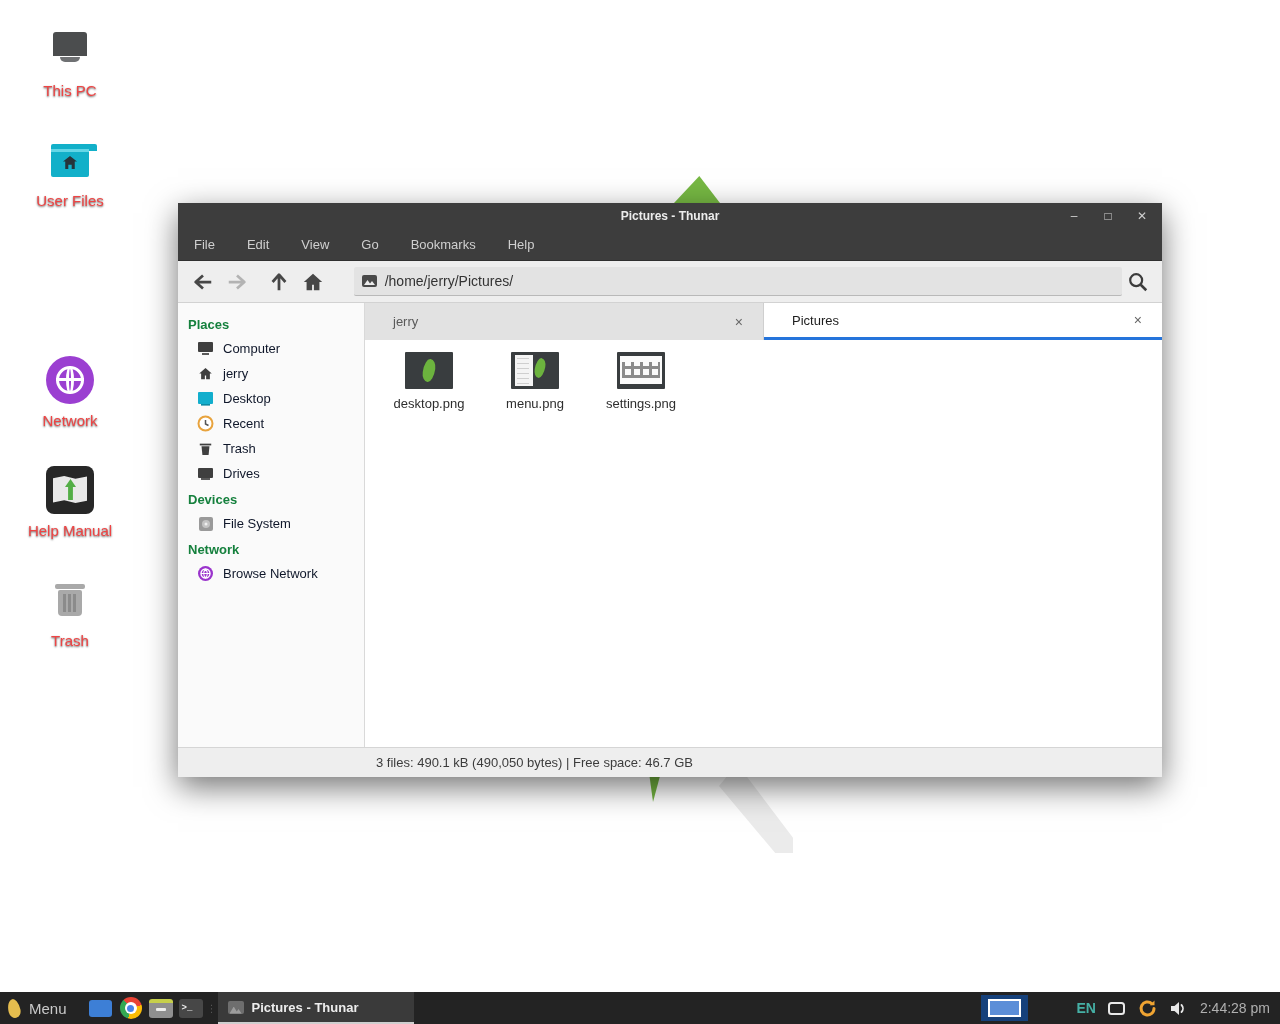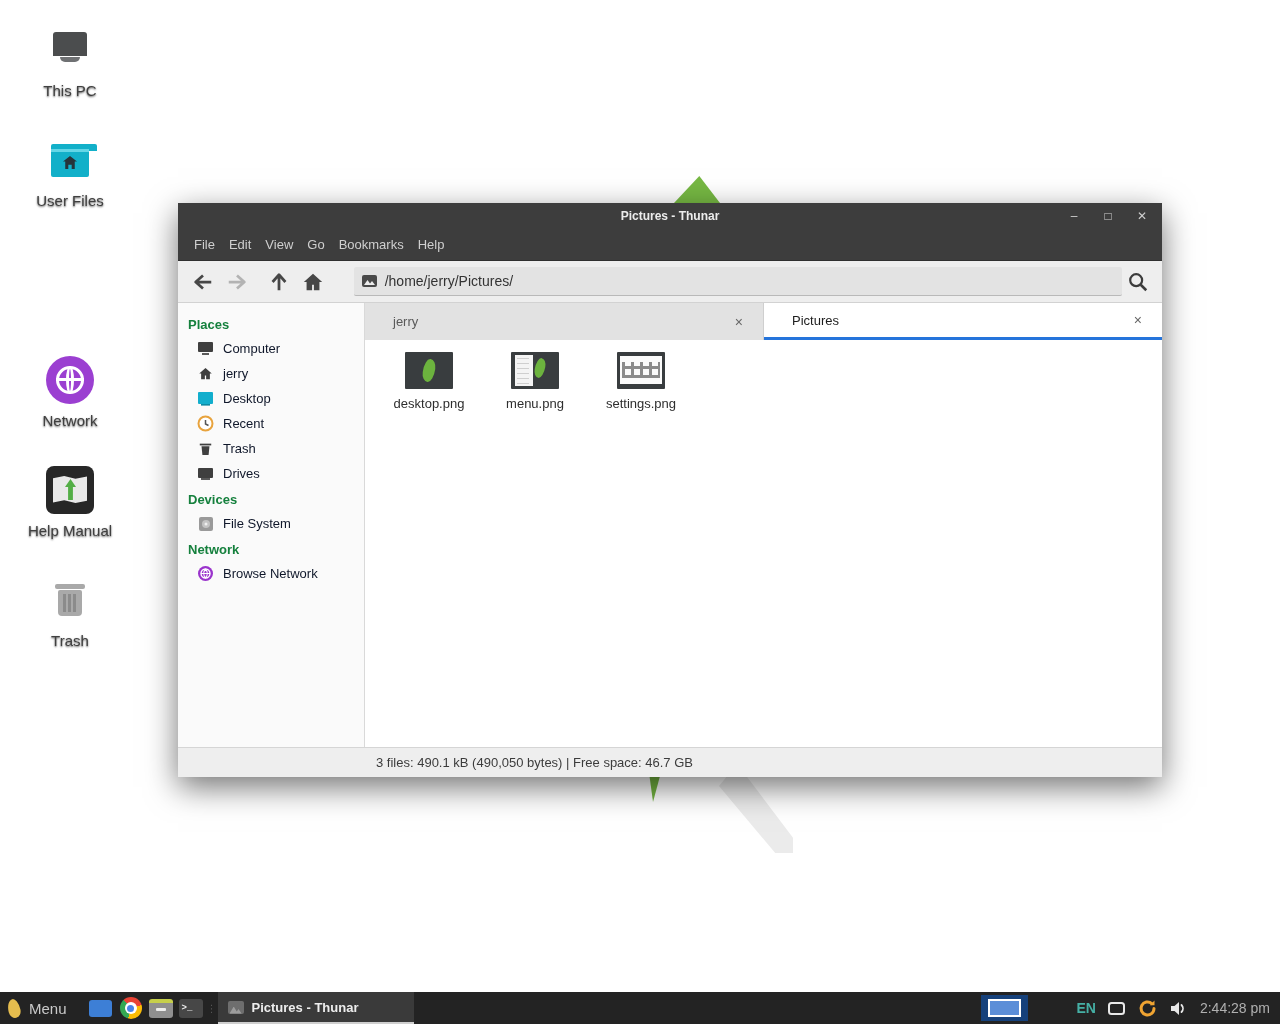--- a/index.html
+++ b/index.html
@@ -20,21 +20,21 @@
   .wp-tri{ left:674px; top:176px; width:46px; height:27px; background:#76b843;
     clip-path:polygon(55% 0,0 100%,100% 100%); }
   .wp-sliver{ left:646px; top:776px; width:14px; height:26px; background:#74b541;
     clip-path:polygon(25% 0,100% 0,50% 100%); }
   .wp-blade{ left:719px; top:777px; width:74px; height:76px; background:#ebebeb;
     clip-path:polygon(10% 0%,38% 0%,100% 80%,100% 100%,76% 100%,0% 12%); }
 
   
   .dicon{ position:absolute; left:18px; width:104px; display:flex; flex-direction:column;
     align-items:center; cursor:default; }
-  .dicon .dlabel{ margin-top:8px; font-size:15px; color:#404040;
+  .dicon .dlabel{ margin-top:8px; font-size:15px; color:#ef4444;
     text-shadow:0 1px 2px rgba(0,0,0,.65); white-space:nowrap; }
   .dart{ width:48px; height:48px; position:relative; }
   
   .art-laptop .scr{ position:absolute; left:7px; top:6px; width:34px; height:24px; background:#4b4d4e; border-radius:3px 3px 0 0; }
   .art-laptop .base{ position:absolute; left:14px; top:31px; width:20px; height:5px; background:#6f7173; border-radius:0 0 6px 6px; }
   
   .art-folder .tab{ position:absolute; left:5px; top:8px; width:18px; height:7px; background:#12b0c9; border-radius:2px 2px 0 0; }
   .art-folder .bodyf{ position:absolute; left:5px; top:13px; width:38px; height:28px; background:#12b0c9; border-radius:2px; }
   .art-folder .stripe{ position:absolute; left:5px; top:13px; width:38px; height:3px; background:#63d6e6; }
   .art-folder .house{ position:absolute; left:17px; top:20px; width:14px; height:13px; background:#26343a;
@@ -65,21 +65,21 @@
 
   
   .win{ position:absolute; left:178px; top:203px; width:984px; height:574px;
     box-shadow:0 10px 30px rgba(0,0,0,.55); font-size:13px; }
   .titlebar{ height:25px; background:#3d3d3d; display:flex; align-items:center; position:relative; }
   .titlebar .ttext{ position:absolute; left:0; right:0; text-align:center; color:#ececec;
     font-size:12px; font-weight:bold; }
   .wbtns{ position:absolute; right:8px; top:0; height:25px; display:flex; gap:10px; }
   .wbtn{ width:24px; height:25px; display:flex; align-items:center; justify-content:center;
     color:#cfcfcf; font-size:12px; cursor:default; }
-  .menubar{ height:33px; background:#3d3d3d; display:flex; align-items:center; gap:6px;
+  .menubar{ height:33px; background:#3d3d3d; display:flex; align-items:center; gap:24px;
     padding:0 0 0 12px; border-bottom:1px solid #2f2f2f; }
   .menubar .mitem{ color:#cfcfcf; font-size:13px; padding:4px 4px; cursor:default; }
   .toolbar{ height:42px; background:#eeeeee; border-bottom:1px solid #d2d2d2;
     display:flex; align-items:center; padding:0 8px; }
   .navbtn{ width:34px; height:32px; display:flex; align-items:center; justify-content:center; border-radius:3px; }
   .pathfield{ margin-left:24px; width:770px; height:29px; background:#e3e3e3;
     border-radius:2px; border-bottom:1px solid #b9b9b9; display:flex; align-items:center;
     padding:0 8px; gap:8px; }
   .pathfield .ptext{ color:#333; font-size:14px; }
   .searchbtn{ margin-left:auto; width:32px; height:32px; display:flex; align-items:center; justify-content:center; }

